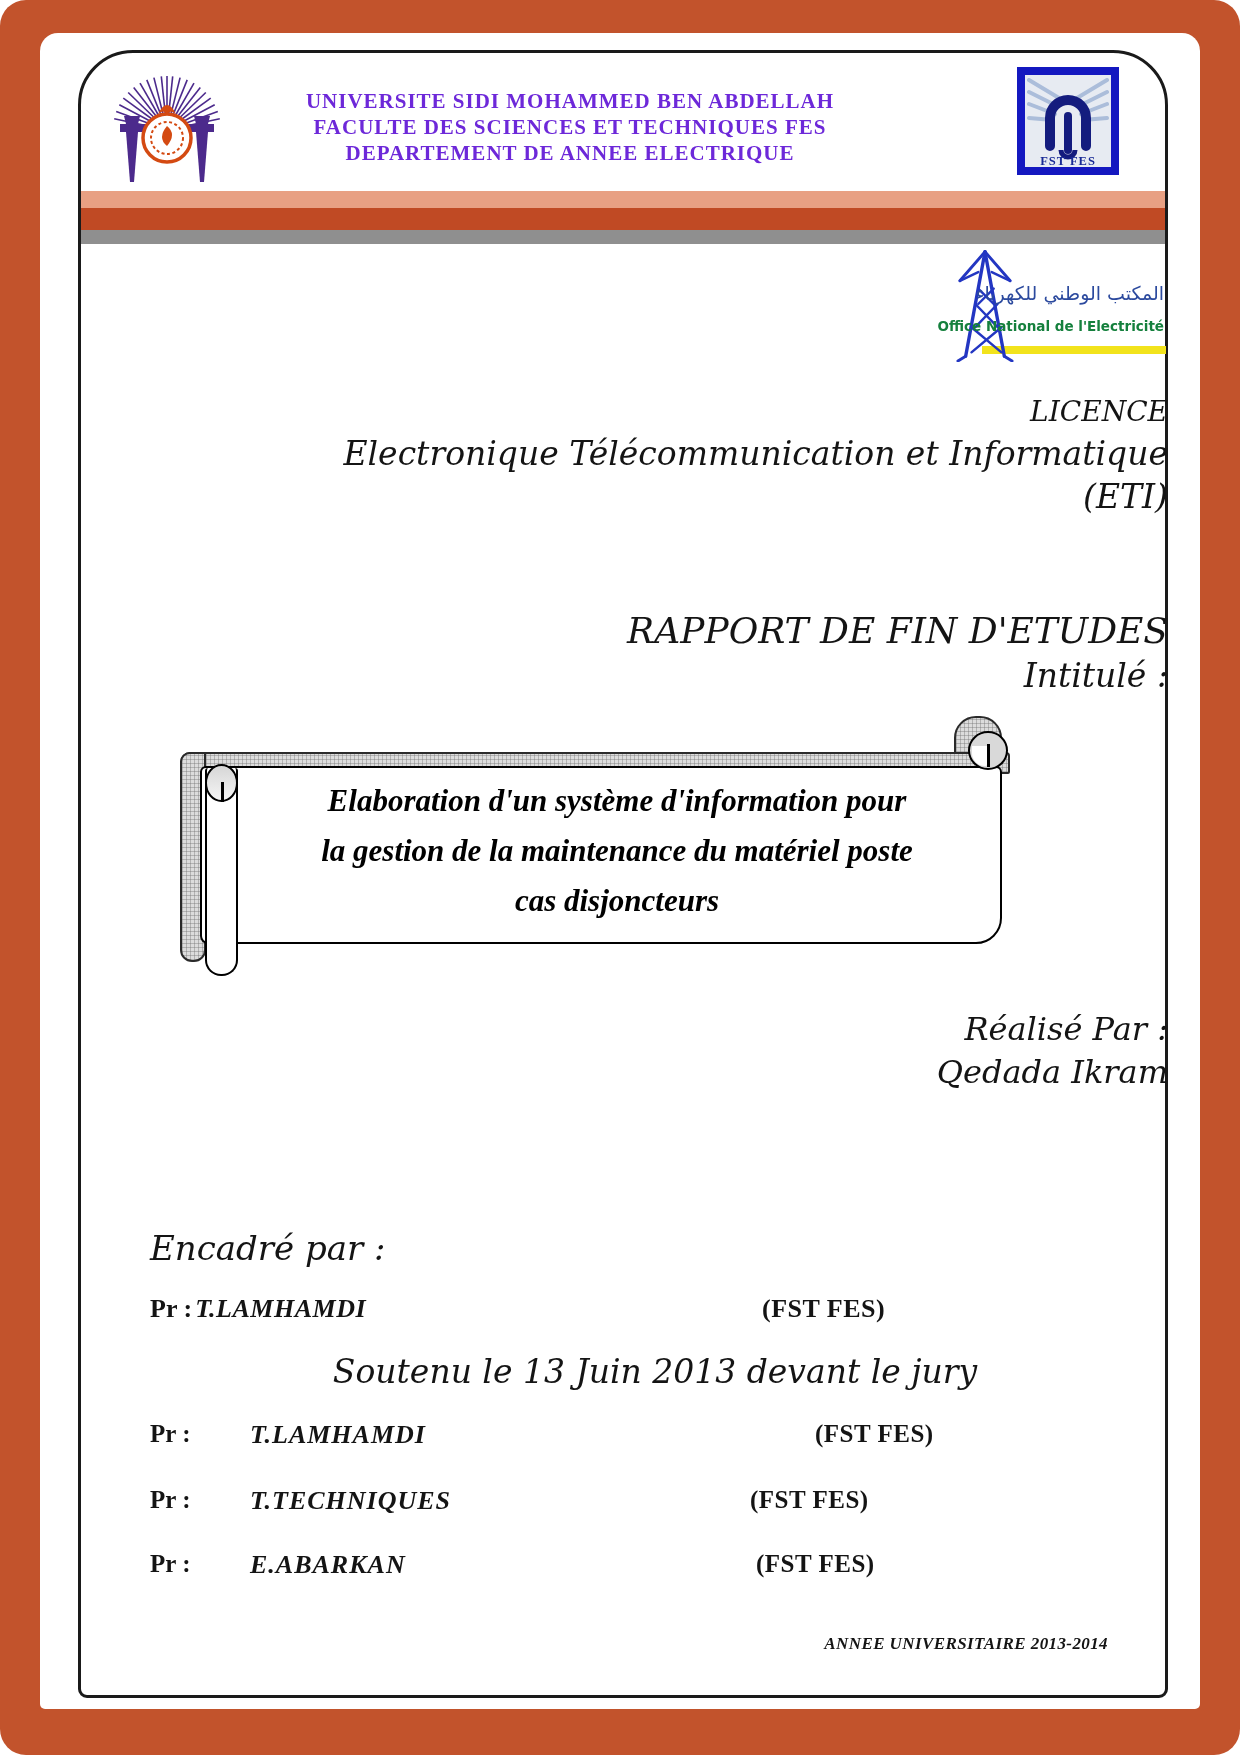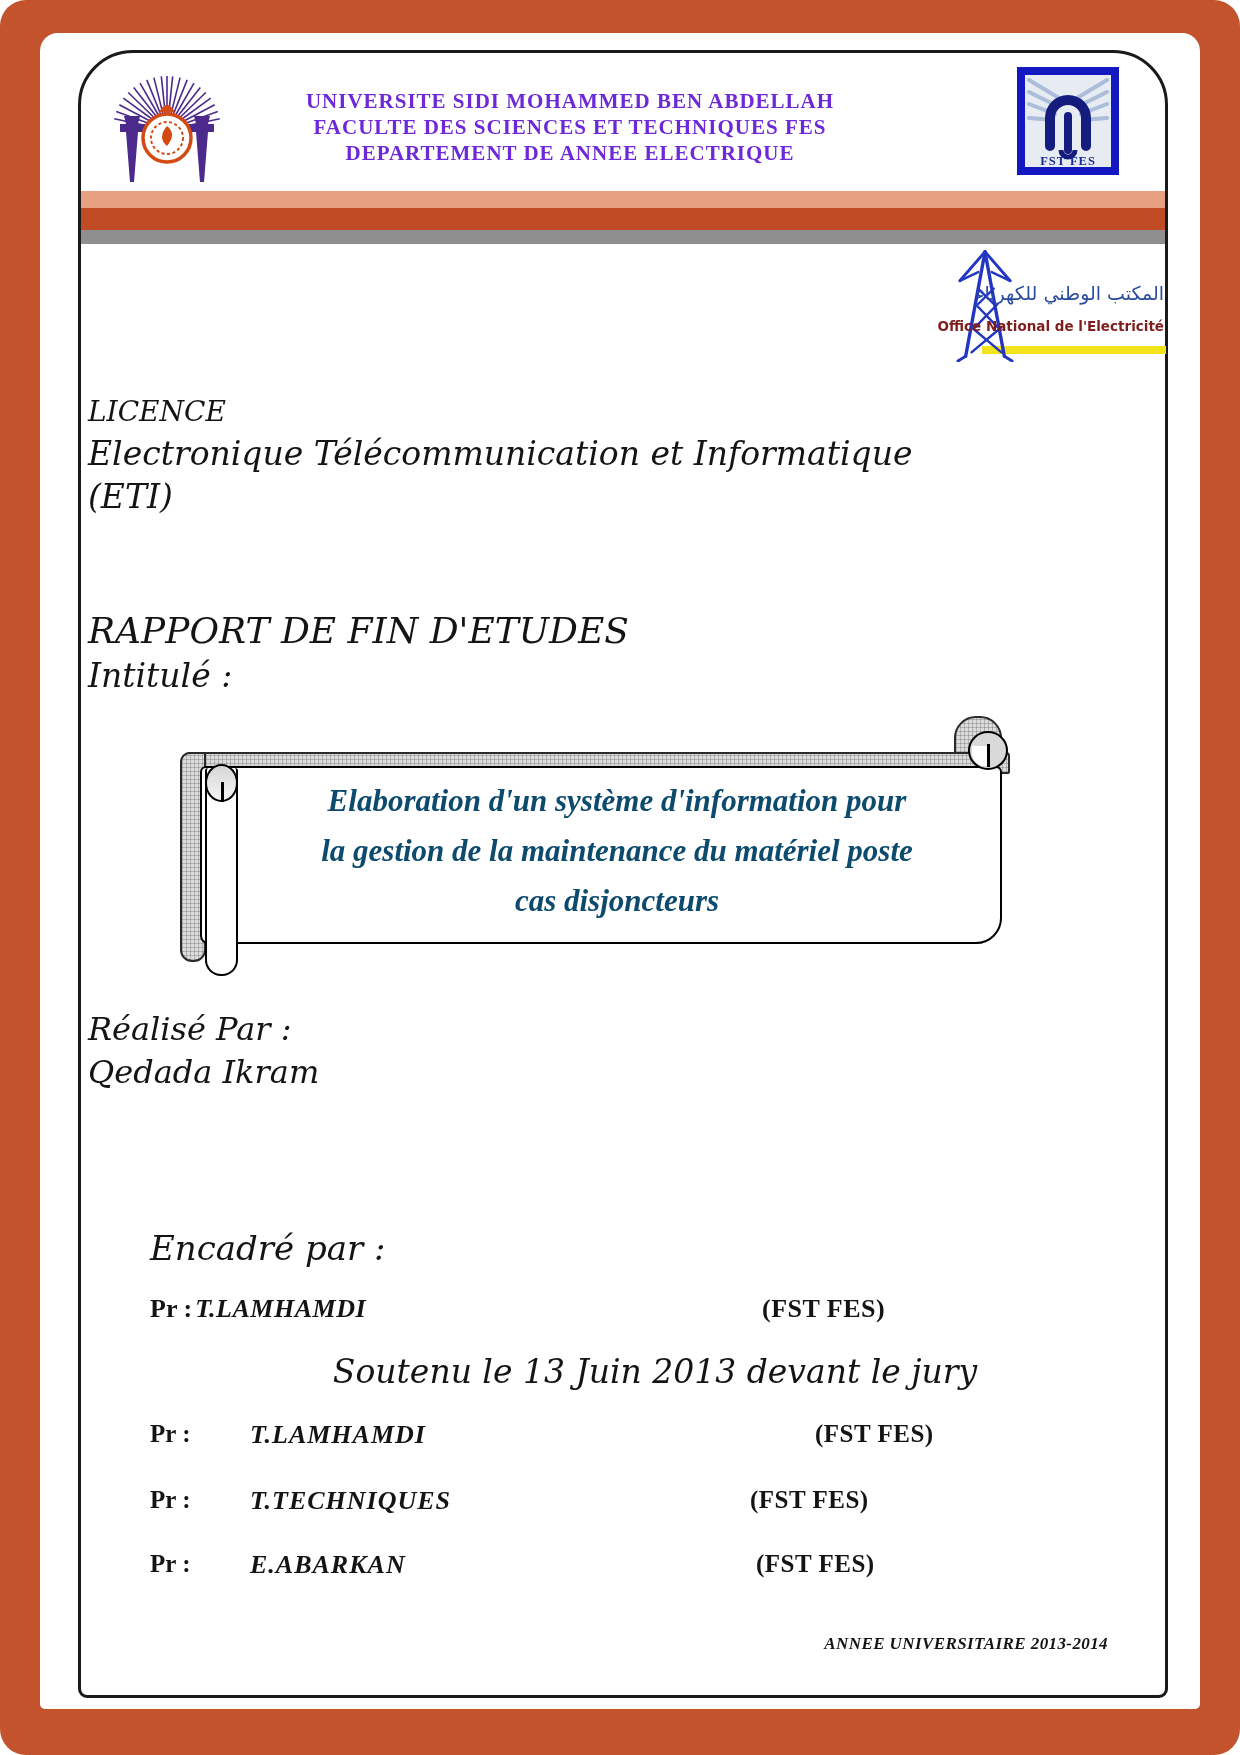--- a/index.html
+++ b/index.html
@@ -25,25 +25,25 @@
   .stripe-2{height:22px;background:#c04a24}
   .stripe-3{height:14px;background:#8f8f8f}
 
   
   .one-logo{position:absolute;left:928px;top:246px;width:240px;height:122px}
   .one-yellow{position:absolute;left:54px;right:2px;top:100px;height:8px;background:#f2e31c}
   .one-pylon{position:absolute;left:26px;top:0}
   .one-arabic{position:absolute;right:4px;top:36px;font-family:"DejaVu Sans",sans-serif;
               font-size:19px;color:#2c4a9e;direction:rtl;white-space:nowrap}
   .one-caption{position:absolute;right:4px;top:72px;font-family:"DejaVu Sans",sans-serif;
-               font-size:13.5px;font-weight:bold;color:#7f1d1d;white-space:nowrap}
+               font-size:13.5px;font-weight:bold;color:#15803d;white-space:nowrap}
 
   
   .script{font-family:"DejaVu Serif",serif;font-style:italic}
-  .center-col{position:absolute;left:88px;width:1088px;text-align:left}
+  .center-col{position:absolute;left:80px;width:1088px;text-align:right}
   .licence-block{top:392px}
   .t-licence{font-size:28px;line-height:40px}
   .t-spec{font-size:33px;line-height:43px}
   .t-eti{font-size:33px;line-height:43px}
   .rapport-block{top:608px}
   .t-rapport{font-size:36px;line-height:46px}
   .t-intitule{font-size:33px;line-height:44px}
 
   
   .tex{background-color:#dcdcdc;
@@ -52,21 +52,21 @@
   .scroll-top{position:absolute;left:180px;top:752px;width:830px;height:22px;
               border:2px solid #2a2a2a;border-radius:10px 4px 2px 2px}
   .scroll-left{position:absolute;left:180px;top:752px;width:26px;height:210px;
                border:2px solid #2a2a2a;border-radius:10px 2px 12px 12px}
   .scroll-bump{position:absolute;left:954px;top:716px;width:48px;height:46px;
                border:2px solid #2a2a2a;border-radius:22px 22px 0 0}
   .scroll-box{position:absolute;left:200px;top:766px;width:802px;height:178px;background:#fff;
               border:2.5px solid #000;border-radius:6px 6px 26px 8px;
               padding:8px 18px 0 50px;text-align:center}
   .scroll-box .title-line{font-weight:bold;font-style:italic;font-size:31px;line-height:50px;
-              font-family:"Liberation Serif",serif;color:#0c4a6e}
+              font-family:"Liberation Serif",serif;color:#000000}
   .left-roll{position:absolute;left:205px;top:768px;width:33px;height:208px;background:#fff;
              border:2.5px solid #000;border-top:none;border-radius:3px 3px 16px 16px}
   .left-roll-curl{position:absolute;left:205px;top:764px;width:33px;height:38px;
                   background:linear-gradient(#d6d6d6,#f5f5f5);border:2.5px solid #000;border-radius:50%}
   .left-roll-curl::after{content:"";position:absolute;left:14px;top:16px;width:2.5px;height:20px;background:#000}
   .right-curl{position:absolute;left:968px;top:731px;width:40px;height:39px;background:#d9d9d9;
               border:2.5px solid #000;border-radius:50%}
   .right-curl::before{content:"";position:absolute;left:2px;top:13px;width:15px;height:20px;
                       background:#fff;border-radius:0 0 2px 14px}
   .right-curl::after{content:"";position:absolute;left:17px;top:11px;width:3px;height:23px;background:#000}

